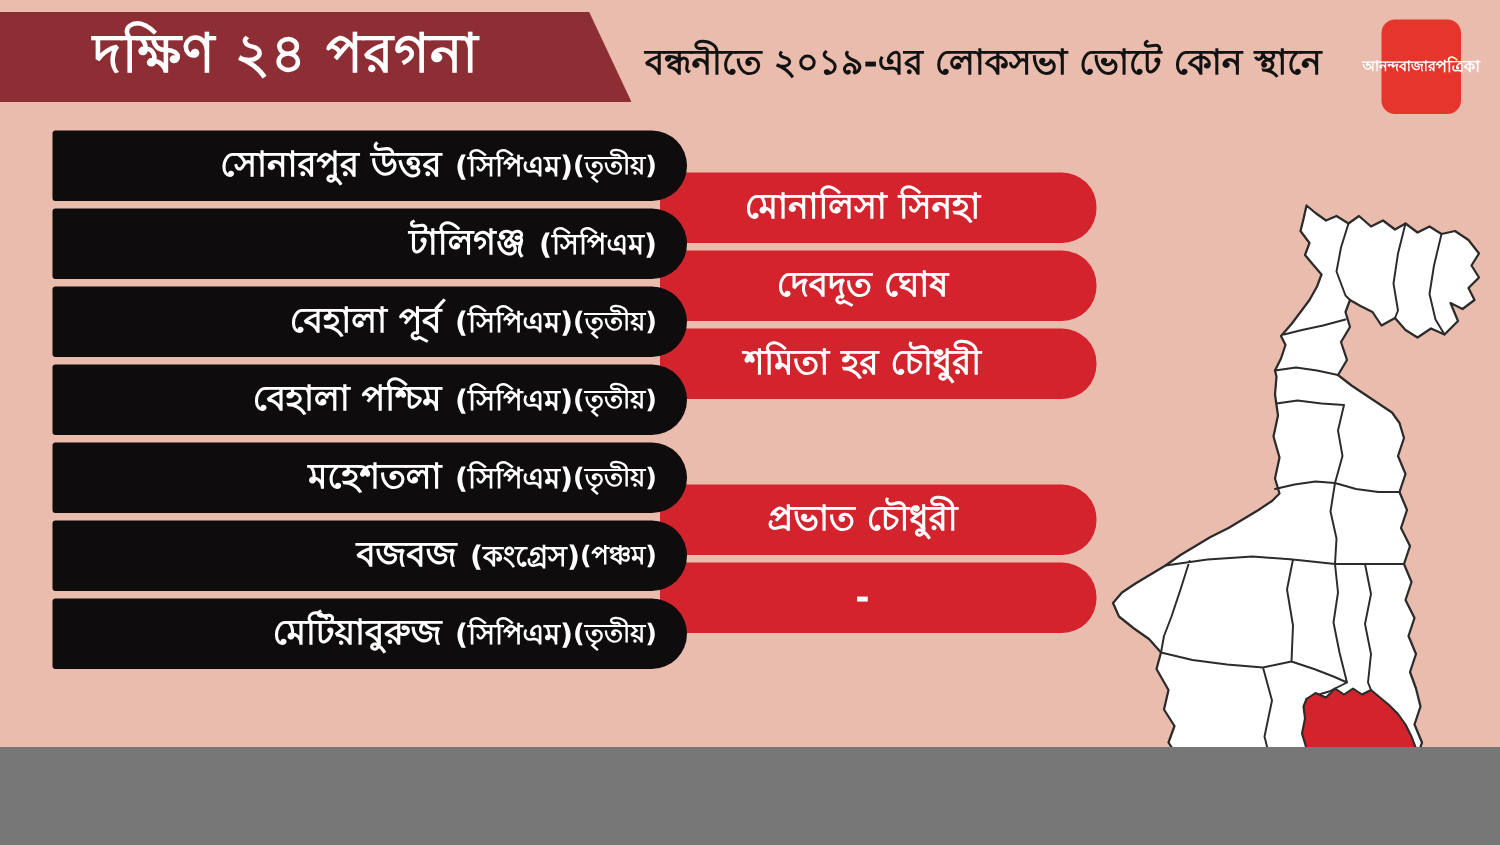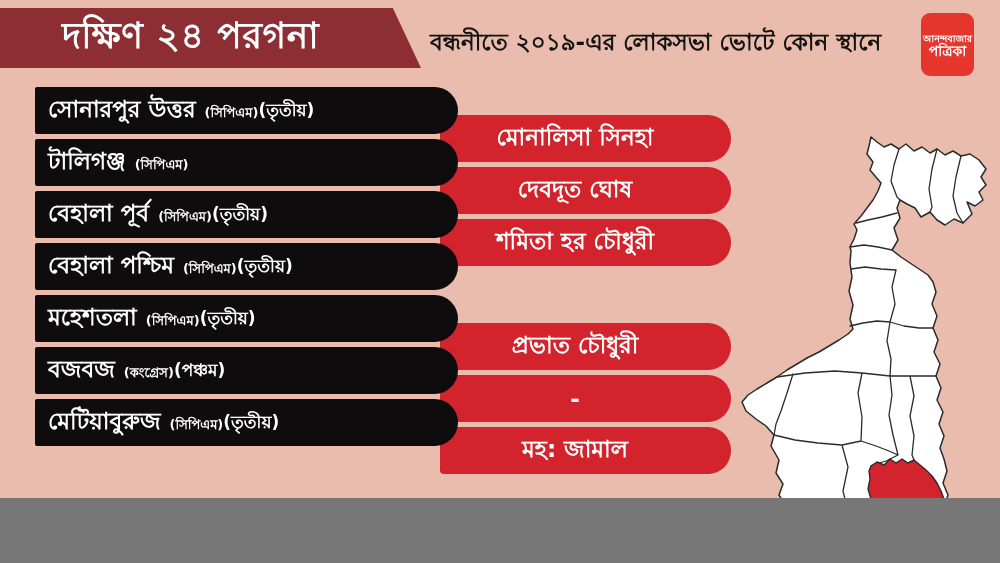--- a/index.html
+++ b/index.html
@@ -28,44 +28,44 @@
   .title-banner .title{
     color:#fff;font-size:36px;font-weight:700;letter-spacing:.5px;white-space:nowrap;
   }
   .subtitle{
     position:absolute;left:430px;top:27px;width:475px;
     color:var(--ink);font-size:23px;font-weight:700;line-height:30px;white-space:nowrap;
   }
   .logo{
     position:absolute;left:921px;top:13px;width:53px;height:63px;
     background:var(--logo-red);border-radius:9px;
-    display:flex;flex-direction:column;align-items:center;justify-content:center;
+    display:flex;flex-direction:row;align-items:center;justify-content:center;
     color:#fff;font-weight:700;text-align:center;
   }
   .logo .l1{font-size:9.5px;line-height:12px;}
-  .logo .l2{font-size:14px;line-height:12px;}
+  .logo .l2{font-size:11px;line-height:12px;}
   
   .rows{position:absolute;left:35px;top:87px;width:696px;}
   .row{position:relative;height:47px;margin-bottom:5px;}
   .bar-red{
     position:absolute;left:405px;top:0;width:291px;height:47px;
     background:var(--bar-red);border-radius:4px 23px 23px 4px;
     display:flex;align-items:center;justify-content:center;
     padding-right:21px;z-index:1;margin-top:28px;
   }
   .bar-red .candidate{color:#fff;font-size:23px;font-weight:700;white-space:nowrap;}
   .bar-black{
     position:absolute;left:0;top:0;width:423px;height:47px;
     background:var(--bar-black);border-radius:2px 24px 24px 2px;
-    display:flex;align-items:center;justify-content:flex-start;
+    display:flex;align-items:center;justify-content:flex-end;
     padding:0 20px 0 13px;z-index:2;
   }
   .bar-black .left-group{display:flex;align-items:baseline;gap:9px;white-space:nowrap;}
   .bar-black .constituency{color:#fff;font-size:23px;font-weight:700;}
-  .bar-black .party{color:#fff;font-size:13px;font-weight:700;}
+  .bar-black .party{color:#fff;font-size:19px;font-weight:700;}
   .bar-black .position{color:#fff;font-size:17px;font-weight:700;white-space:nowrap;}
   
   .map-wrap{position:absolute;left:740px;top:93px;width:260px;height:470px;}
   .map-wrap svg{display:block;width:100%;height:100%;}
 </style>
 </head>
 <body>
 
 <div class="canvas">
 
@@ -148,23 +148,20 @@
       <div class="bar-black">
         <span class="left-group">
           <span class="constituency">বজবজ</span>
           <span class="party">(কংগ্রেস)</span>
         </span>
         <span class="position">(পঞ্চম)</span>
       </div>
     </div>
 
     <div class="row">
-      <div class="bar-red">
-        <span class="candidate">মহ: জামাল</span>
-      </div>
       <div class="bar-black">
         <span class="left-group">
           <span class="constituency">মেটিয়াবুরুজ</span>
           <span class="party">(সিপিএম)</span>
         </span>
         <span class="position">(তৃতীয়)</span>
       </div>
     </div>
 
   </div>

